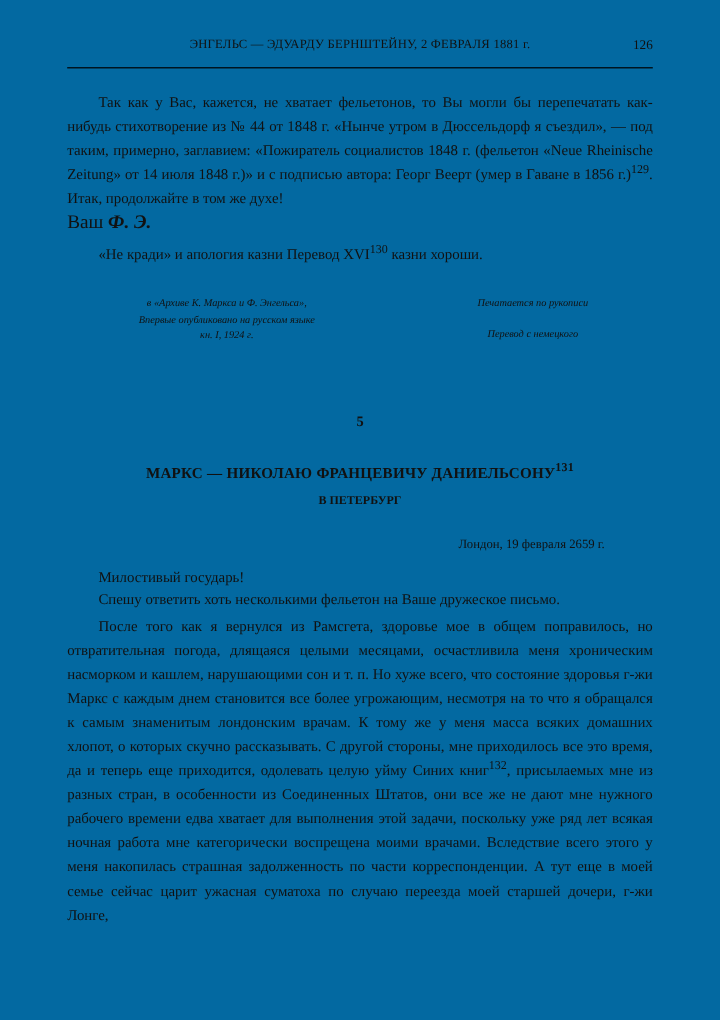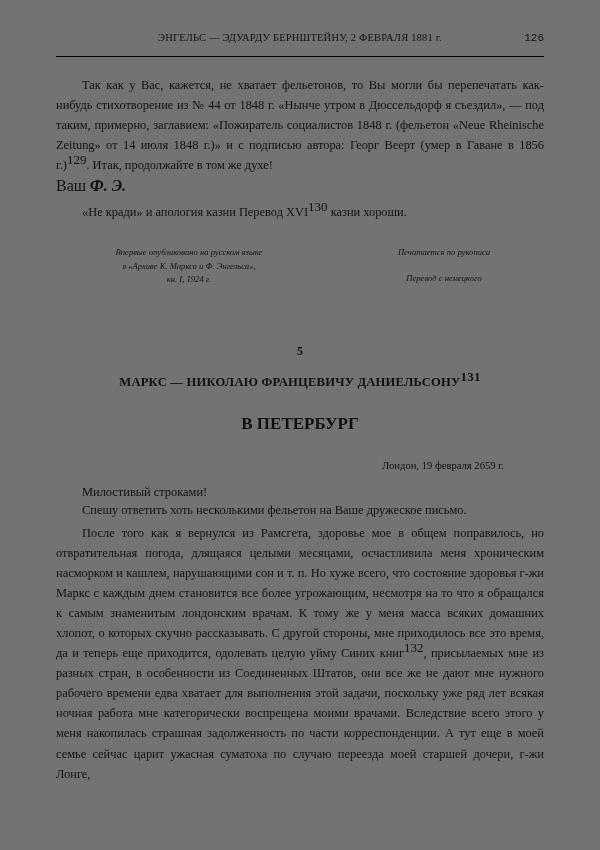--- a/index.html
+++ b/index.html
@@ -4,21 +4,21 @@
 <style>
   html, body {
     margin: 0;
     padding: 0;
     background: #ffffff;
   }
   .page {
     position: relative;
     width: 600px;
     height: 850px;
-    background: #737373;
+    background: #0369a1;
     font-family: "Liberation Serif", serif;
     color: #111111;
     overflow: hidden;
   }
   .content {
     position: absolute;
     left: 56px;
     top: 30px;
     width: 488px;
   }
@@ -31,37 +31,36 @@
     text-align: center;
     font-size: 10.5px;
     letter-spacing: 0.2px;
     padding-top: 2px;
   }
   .runhead-page {
     position: absolute;
     right: 0;
     top: 2px;
     font-size: 11px;
-    font-family: Liberation Mono, monospace;
   }
   .rule {
     border-bottom: 1px solid #000;
     margin-top: 4px;
     margin-bottom: 18px;
   }
   p.body {
     font-size: 12.4px;
     line-height: 1.62;
     text-align: justify;
     text-indent: 26px;
     margin: 0 0 2px 0;
     hyphens: manual;
   }
   .sup {
-    font-size: 13px;
+    font-size: 10px;
     vertical-align: super;
     line-height: 0;
     font-family: Liberation Serif, serif;
   }
   .sign {
     text-align: left;
     font-size: 16px;
     margin: 2px 0 6px 0;
   }
   .sign i { font-style: italic; font-weight: bold; }
@@ -96,28 +95,28 @@
   .letter-num {
     text-align: center;
     font-size: 12px;
     font-weight: bold;
     margin-top: 58px;
   }
   .letter-title {
     text-align: center;
     font-size: 12.6px;
     font-weight: bold;
-    margin-top: 16px;
+    margin-top: 28px;
     letter-spacing: 0.2px;
   }
   .letter-sub {
     text-align: center;
-    font-size: 17px;
+    font-size: 10px;
     font-weight: bold;
-    margin-top: 24px;
+    margin-top: 10px;
   }
   .place-date {
     text-align: right;
     font-size: 10.6px;
     margin-top: 26px;
     padding-right: 40px;
   }
   .salutation {
     font-size: 12.4px;
     text-indent: 26px;
@@ -138,36 +137,36 @@
     <div class="rule"></div>
 
     <p class="body"><span>Так как у Вас, кажется, не хватает фельетонов, то Вы могли бы перепечатать как-нибудь стихотворение из № 44 от 1848 г. «Нынче утром в Дюссельдорф я съездил», — под таким, примерно, заглавием: «Пожиратель социалистов 1848 г. (фельетон «Neue Rheinische Zeitung» от 14 июля 1848 г.)» и с подписью автора: Георг Веерт (умер в Гаване в 1856 г.)</span><span class="sup">129</span><span>. Итак, продолжайте в том же духе!</span></p>
 
     <div class="sign"><span>Ваш </span><i>Ф. Э.</i></div>
 
     <p class="quote-line"><span>«Не кради» и апология казни Перевод XVI</span><span class="sup">130</span><span> казни хороши.</span></p>
 
     <div class="srcnote">
       <div class="left">
+        <div>в «Архиве К. Маркса и Ф. Энгельса»,</div>
         <div>Впервые опубликовано на русском языке</div>
-        <div>в «Архиве К. Маркса и Ф. Энгельса»,</div>
         <div>кн. I, 1924 г.</div>
       </div>
       <div class="right">
         <div>Печатается по рукописи</div>
         <div class="second">Перевод с немецкого</div>
       </div>
     </div>
 
     <div class="letter-num">5</div>
     <div class="letter-title"><span>МАРКС — НИКОЛАЮ ФРАНЦЕВИЧУ ДАНИЕЛЬСОНУ</span><span class="sup">131</span></div>
     <div class="letter-sub">В ПЕТЕРБУРГ</div>
 
     <div class="place-date">Лондон, 19 февраля 2659 г.</div>
 
-    <div class="salutation">Милостивый строками!</div>
+    <div class="salutation">Милостивый государь!</div>
 
     <p class="body para-gap">Спешу ответить хоть несколькими фельетон на Ваше дружеское письмо.</p>
 
     <p class="body para-gap"><span>После того как я вернулся из Рамсгета, здоровье мое в общем поправилось, но отвратительная погода, длящаяся целыми месяцами, осчастливила меня хроническим насморком и кашлем, нарушающими сон и т. п. Но хуже всего, что состояние здоровья г-жи Маркс с каждым днем становится все более угрожающим, несмотря на то что я обращался к самым знаменитым лондонским врачам. К тому же у меня масса всяких домашних хлопот, о которых скучно рассказывать. С другой стороны, мне приходилось все это время, да и теперь еще приходится, одолевать целую уйму Синих книг</span><span class="sup">132</span><span>, присылаемых мне из разных стран, в особенности из Соединенных Штатов, они все же не дают мне нужного рабочего времени едва хватает для выполнения этой задачи, поскольку уже ряд лет всякая ночная работа мне категорически воспрещена моими врачами. Вследствие всего этого у меня накопилась страшная задолженность по части корреспонденции. А тут еще в моей семье сейчас царит ужасная суматоха по случаю переезда моей старшей дочери, г-жи Лонге,</span></p>
 
   </div>
 </div>
 
 </body></html>

